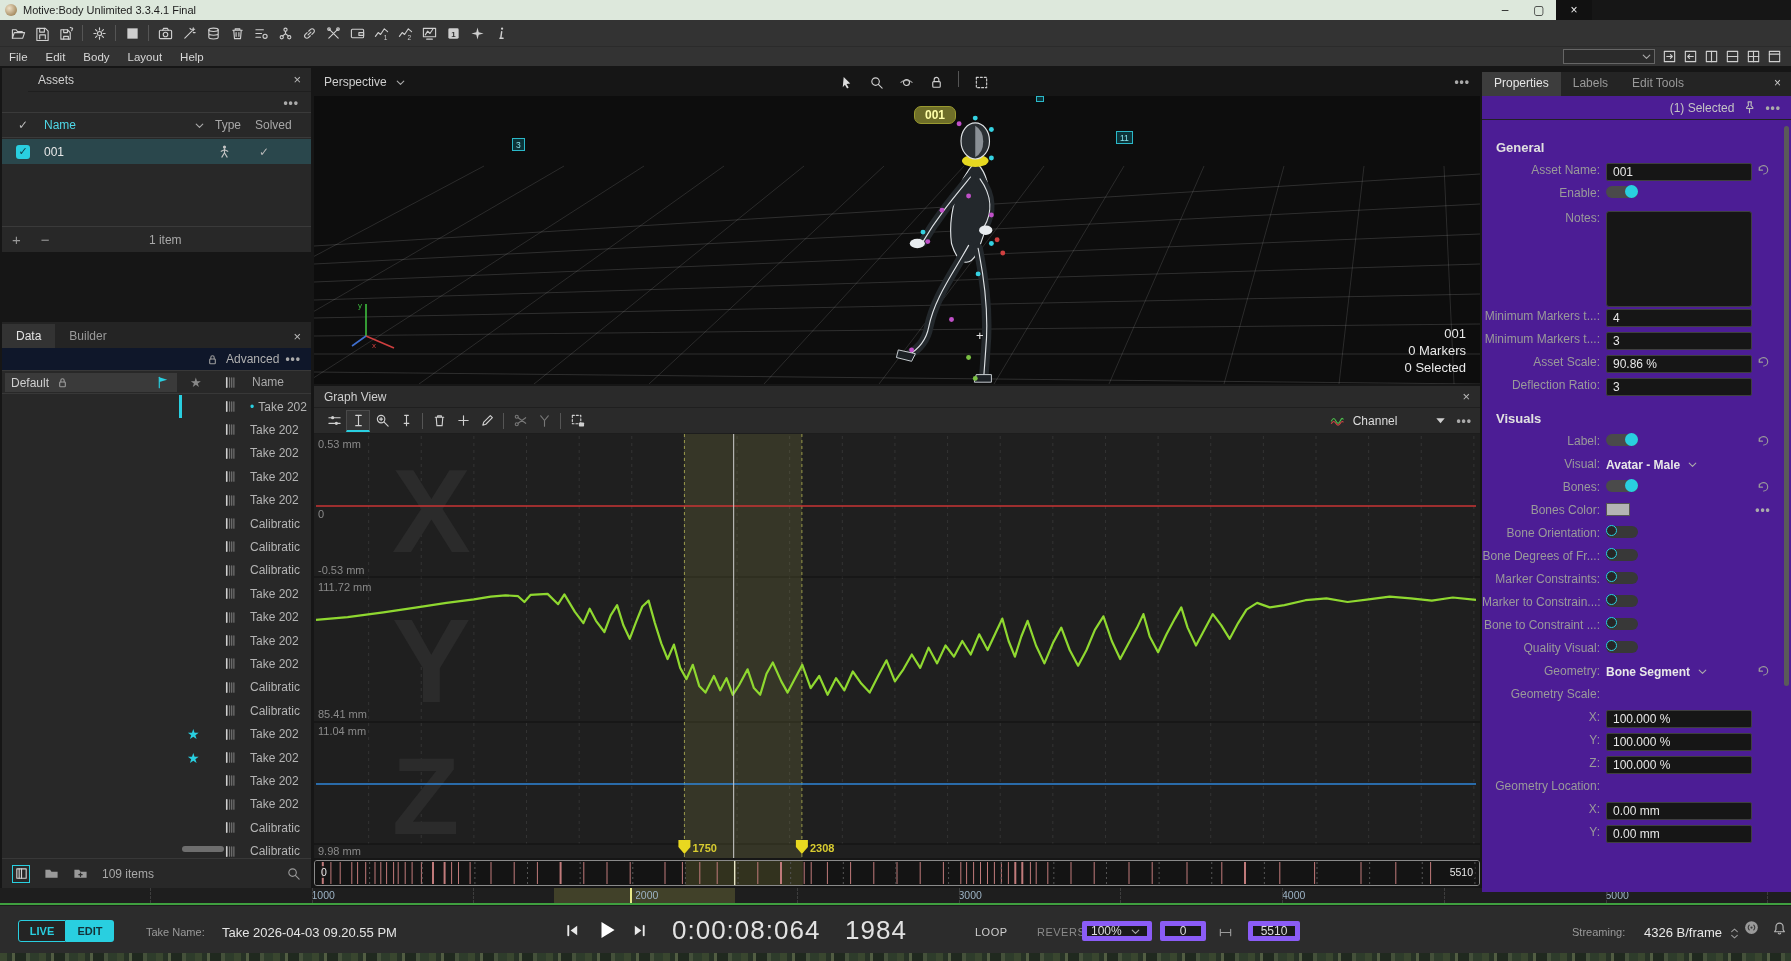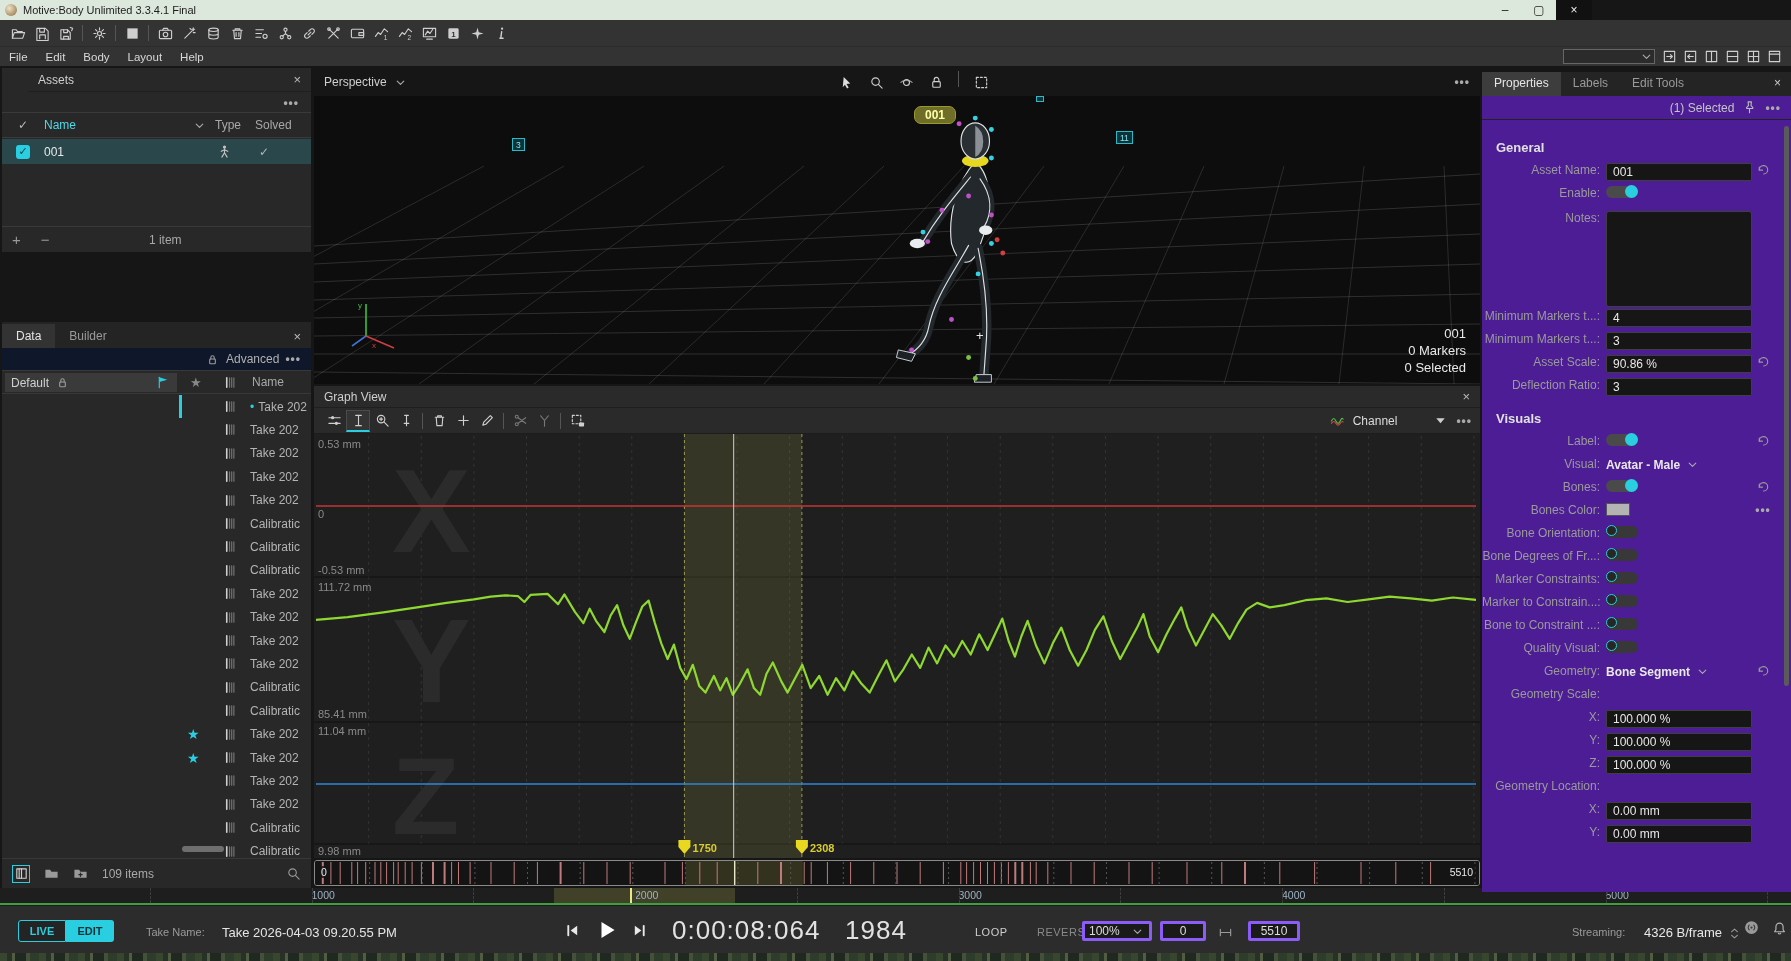--- a/index.html
+++ b/index.html
@@ -102,21 +102,21 @@
   .swatch { width:24px; height:13px; border:1px solid #555; }
   .p-select { color:#e8e8e8; font-weight:bold; display:flex; align-items:center; gap:5px; }
   .p-scroll { position:absolute; right:2px; top:54px; width:5px; height:560px; background:#5a5a5a; border-radius:3px; }
 
   
   .transport { left:0; top:905px; width:1791px; height:48px; background:#2c2c2c; border-top:1px solid #1c1c1c; }
   .le { position:absolute; top:14px; height:22px; width:48px; display:flex; align-items:center; justify-content:center; font-size:11px; font-weight:bold; }
   .live { left:18px; color:#29cfe0; border:1px solid #29cfe0; border-radius:3px 0 0 3px; background:#242424; }
   .edit { left:66px; color:#143238; background:#29cfe0; border-radius:0 3px 3px 0; }
   .bigs { position:absolute; top:9px; font-size:26px; color:#e2e2e2; letter-spacing:1px; }
-  .tfield { position:absolute; top:15px; height:20px; background:#1a1a1a; border:3px solid #8b5cf6; border-radius:2px; color:#ddd; display:flex; align-items:center; justify-content:center; font-size:12px; }
+  .tfield { position:absolute; top:15px; height:20px; background:#1a1a1a; border:5px solid #8b5cf6; border-radius:2px; color:#ddd; display:flex; align-items:center; justify-content:center; font-size:12px; }
   .tlabel { position:absolute; top:20px; font-size:11px;margin-left:12px; }
   .bstrip { left:0; top:953px; width:1791px; height:8px;
     background:repeating-linear-gradient(90deg,#39462f 0 7px,#273226 7px 12px,#515c42 12px 15px,#20291f 15px 26px,#44503a 26px 30px,#2e3c2b 30px 39px); }
   svg { display:block; }
 </style>
 </head>
 <body>
 
 <div class="app">
 

